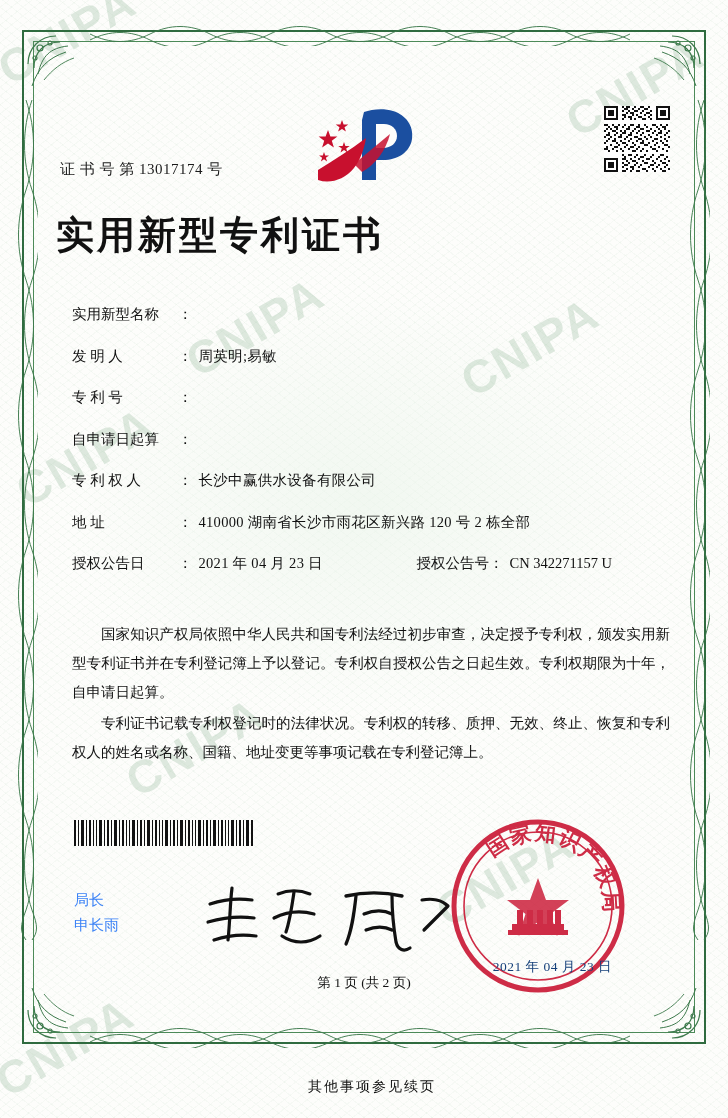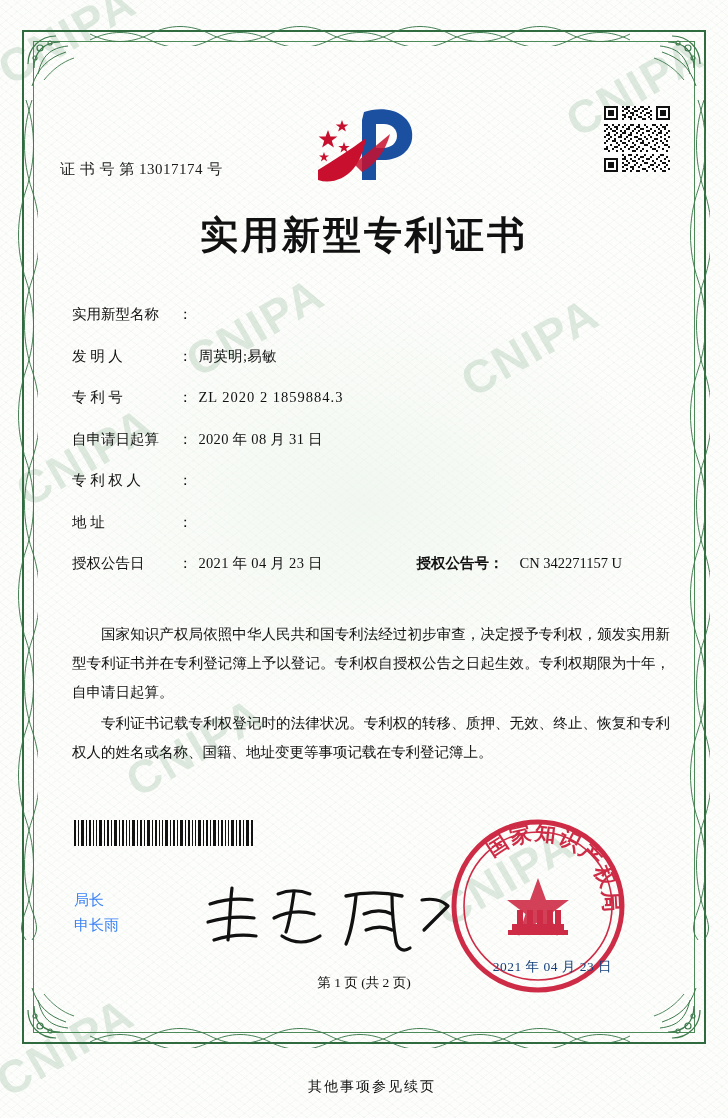--- a/index.html
+++ b/index.html
@@ -96,21 +96,21 @@
   }
   .logo {
     position: absolute;
     left: 50%; top: 48px;
     transform: translateX(-50%);
     width: 140px; height: 78px;
   }
   .title {
     position: absolute;
     left: 0; right: 0; top: 150px;
-    text-align: center;
+    text-align: left;
     font-size: 38px;
     font-weight: bold;
     letter-spacing: 3px;
     color: #111;
     font-family: "DejaVu Serif", "Liberation Serif", serif;
   }
   .fields {
     position: absolute;
     left: 16px; right: 0; top: 245px;
     font-size: 14.5px;
@@ -127,22 +127,21 @@
     display: flex;
     justify-content: space-between;
     letter-spacing: 0px;
   }
   .f-colon { margin: 0 6px 0 0; }
   .f-value { flex: 1; letter-spacing: 0.3px; }
   .f-value.mono-ish { letter-spacing: 1px; }
   .field-row.two-col .f-value { flex: 0 0 auto; width: 218px; }
   .sub-label {
     flex: 0 0 auto;
-    margin-right: 16px;
-    font-weight: bold;
+    margin-right: 6px;
   }
 
   .paragraphs {
     position: absolute;
     left: 16px; right: 2px; top: 560px;
     font-size: 14.5px;
     line-height: 2.0;
     color: #111;
     text-align: justify;
   }
@@ -542,37 +541,37 @@
 
       <div class="field-row">
         <span class="f-label">发    明    人</span>
         <span class="f-colon">：</span>
         <span class="f-value">周英明;易敏</span>
       </div>
 
       <div class="field-row">
         <span class="f-label">专    利    号</span>
         <span class="f-colon">：</span>
-        <span class="f-value mono-ish">ZL 2020 2 1859884.3</span>
       </div>
 
       <div class="field-row">
         <span class="f-label">自申请日起算</span>
         <span class="f-colon">：</span>
-        <span class="f-value">2020 年 08 月 31 日</span>
       </div>
 
       <div class="field-row">
         <span class="f-label">专  利  权  人</span>
         <span class="f-colon">：</span>
+        <span class="f-value">长沙中赢供水设备有限公司</span>
       </div>
 
       <div class="field-row">
         <span class="f-label">地          址</span>
         <span class="f-colon">：</span>
+        <span class="f-value">410000 湖南省长沙市雨花区新兴路 120 号 2 栋全部</span>
       </div>
 
       <div class="field-row two-col">
         <span class="f-label">授权公告日</span>
         <span class="f-colon">：</span>
         <span class="f-value">2021 年 04 月 23 日</span>
         <span class="sub-label">授权公告号：</span>
         <span>CN 342271157 U</span>
       </div>
 

